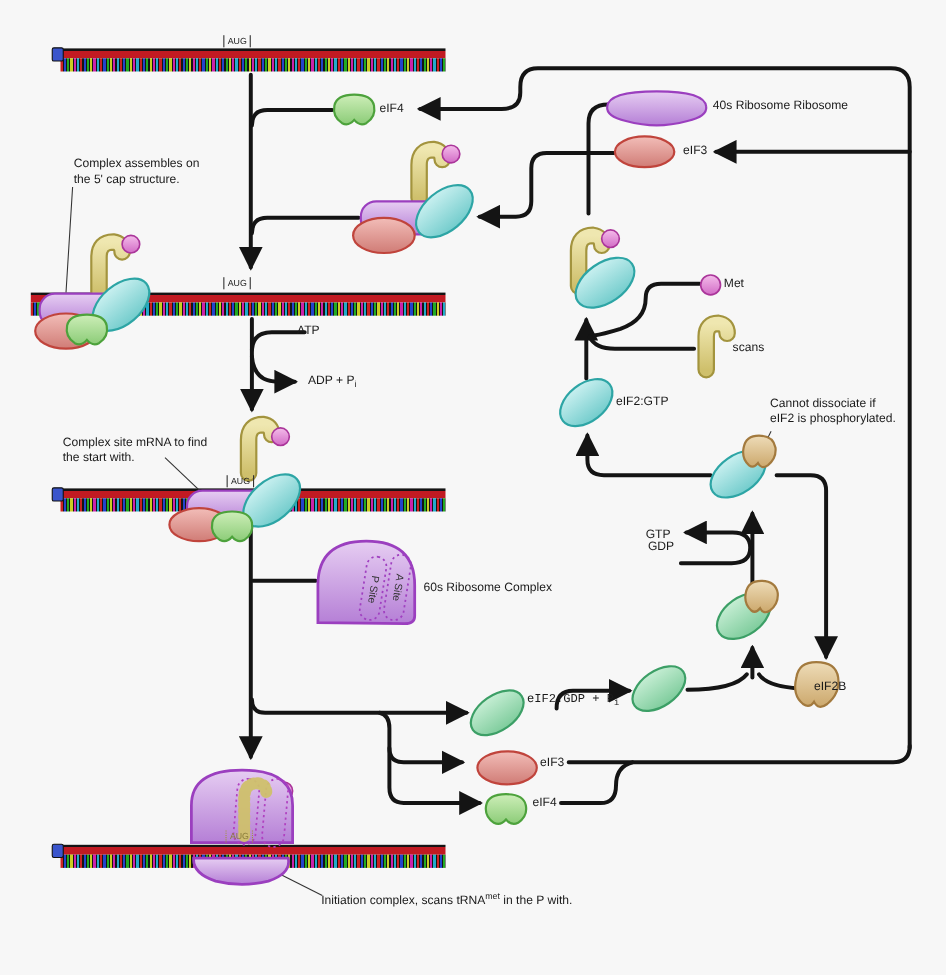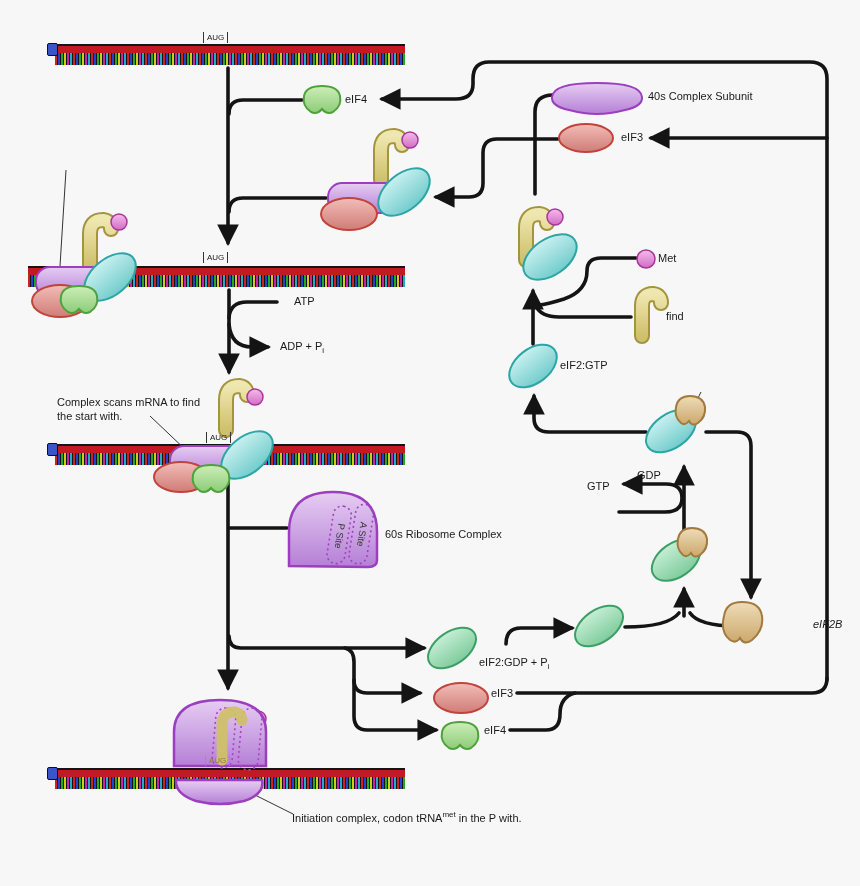--- a/index.html
+++ b/index.html
@@ -220,50 +220,58 @@
       <path d="M222,760 L222,726 Q222,712 234,712 Q242,713 242,720" stroke="#cfc06c" stroke-width="11" fill="none" stroke-linecap="round" stroke-dasharray="2,3.5" opacity="0.95"></path>
     </g>
   </svg>
 
   <span class="aug" style="left:203px;top:32px;">AUG</span>
   <span class="aug" style="left:203px;top:252px;">AUG</span>
   <span class="aug" style="left:206px;top:432px;">AUG</span>
   <span class="aug dotted" style="left:205px;top:755px;">AUG</span>
 
   <div class="lbl" style="left:345px;top:93px;">eIF4</div>
-  <div class="lbl" style="left:648px;top:90px;">40s Complex Subunit</div>
+  <div class="lbl" style="left:648px;top:90px;">40s Ribosome Ribosome</div>
   <div class="lbl" style="left:621px;top:131px;">eIF3</div>
 
+  <div class="lbl" style="left:67px;top:143px;">
+    <span>Complex assembles on</span><br>
+    <span>the 5' cap structure.</span>
+  </div>
 
   <div class="lbl" style="left:658px;top:252px;">Met</div>
-  <div class="lbl" style="left:666px;top:310px;">find</div>
-
-  <div class="lbl" style="left:294px;top:295px;">ATP</div>
+  <div class="lbl" style="left:666px;top:310px;">scans</div>
+
+  <div class="lbl" style="left:270px;top:295px;">ATP</div>
   <div class="lbl" style="left:280px;top:340px;">
     <span>ADP + P</span><sub>i</sub>
   </div>
 
   <div class="lbl" style="left:560px;top:359px;">eIF2:GTP</div>
 
+  <div class="lbl" style="left:700px;top:361px;">
+    <span>Cannot dissociate if</span><br>
+    <span>eIF2 is phosphorylated.</span>
+  </div>
 
   <div class="lbl" style="left:57px;top:396px;">
-    <span>Complex scans mRNA to find</span><br>
+    <span>Complex site mRNA to find</span><br>
     <span>the start with.</span>
   </div>
 
-  <div class="lbl" style="left:589px;top:469px;margin-left:48px;">GDP</div>
+  <div class="lbl" style="left:589px;top:491px;">GDP</div>
   <div class="lbl" style="left:587px;top:480px;">GTP</div>
 
   <div class="lbl" style="left:385px;top:528px;">60s Ribosome Complex</div>
 
-  <div class="lbl" style="left:813px;top:618px;font-style:italic;">eIF2B</div>
-
-  <div class="lbl" style="left:479px;top:656px;">
+  <div class="lbl" style="left:740px;top:618px;">eIF2B</div>
+
+  <div class="lbl" style="left:479px;top:630px;font-family:Liberation Mono, monospace;">
     <span>eIF2:GDP + P</span><sub>i</sub>
   </div>
   <div class="lbl" style="left:491px;top:687px;">eIF3</div>
   <div class="lbl" style="left:484px;top:724px;">eIF4</div>
 
   <div class="lbl" style="left:292px;top:808px;">
-    <span>Initiation complex, codon tRNA</span><sup>met</sup><span> in the P with.</span>
+    <span>Initiation complex, scans tRNA</span><sup>met</sup><span> in the P with.</span>
   </div>
 
 </div>
 
 </body></html>

